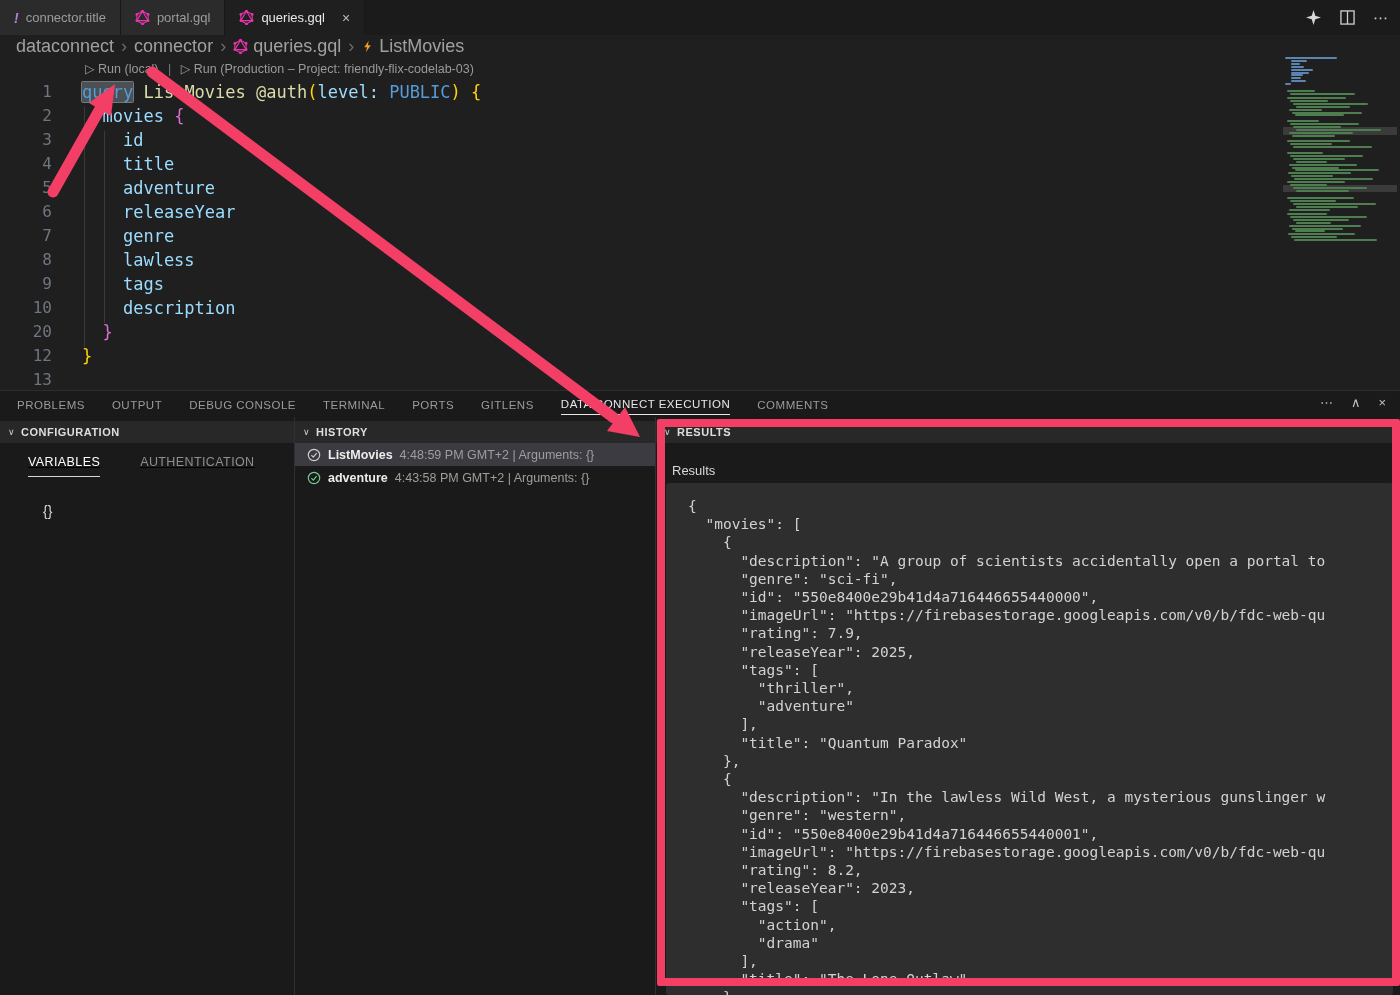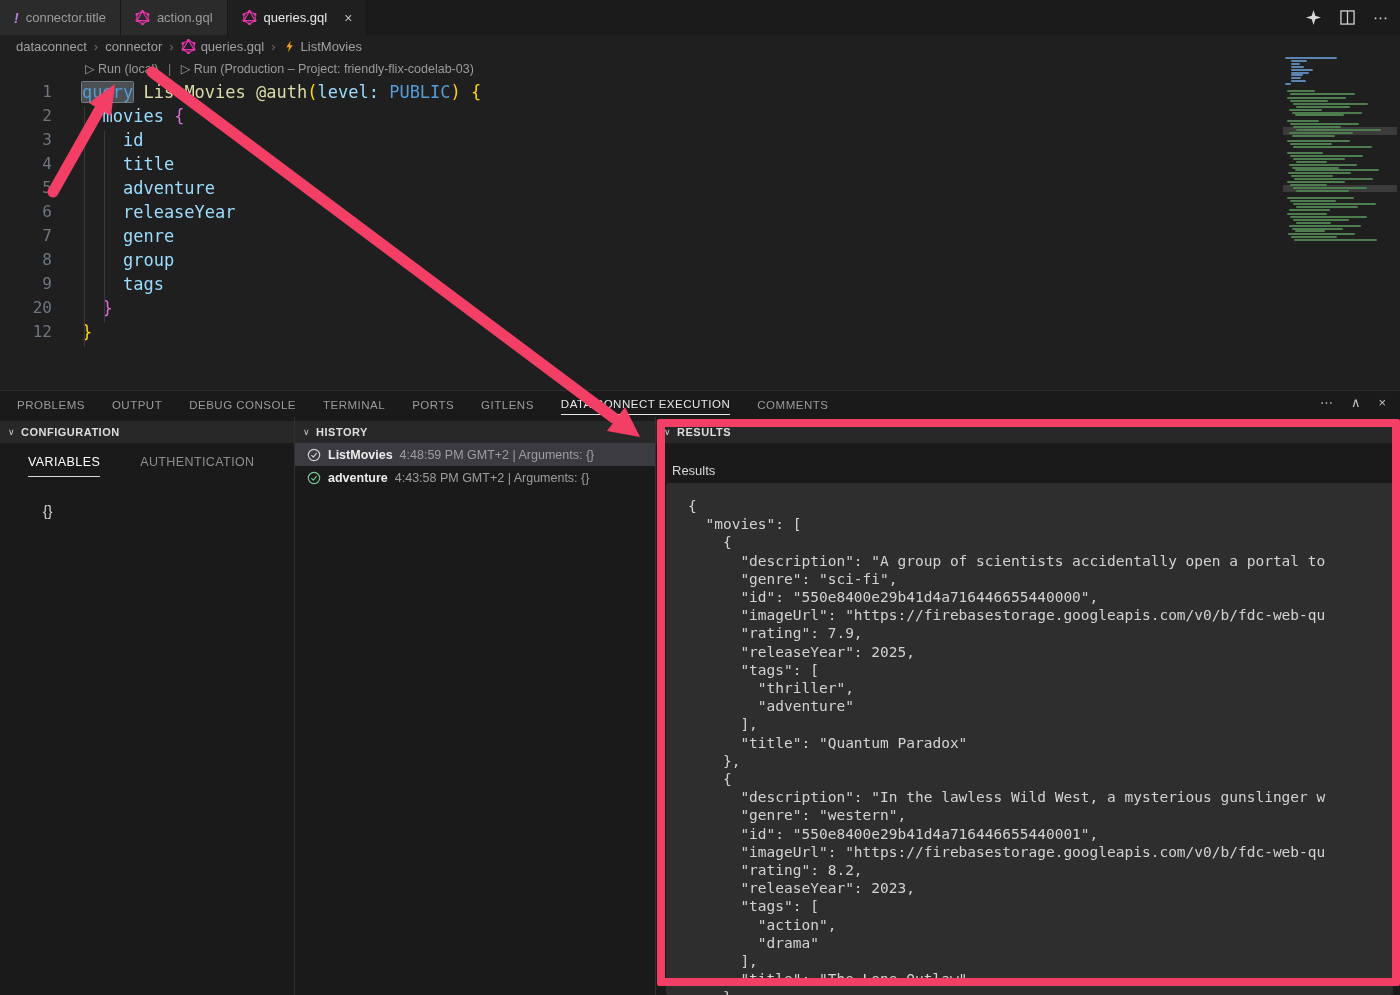--- a/index.html
+++ b/index.html
@@ -14,21 +14,21 @@
     color:#9c9c9c; font-size:13px; border-right:1px solid #171717; cursor:pointer; }
   .tab.active { background:#1f1f1f; color:#e8e8e8; }
   .tab .yaml-ic { color:#b180d7; font-weight:bold; font-style:italic; font-size:14px; }
   .tab .close { margin-left:10px; color:#bdbdbd; font-size:14px; }
   .tab-actions { position:absolute; right:10px; top:0; height:35px; display:flex; align-items:center; gap:16px; color:#cfcfcf; }
   .tab-actions .ic { width:18px; height:18px; display:flex; align-items:center; justify-content:center; cursor:pointer; }
   .dots { color:#cfcfcf; font-size:15px; letter-spacing:1px; }
 
   
   .breadcrumb { position:absolute; top:35px; left:0; right:0; height:22px; background:#1f1f1f;
-    display:flex; align-items:center; padding-left:16px; font-size:13px; color:#a0a0a0; }
+    display:flex; align-items:center; padding-left:16px; font-size:18px; color:#a0a0a0; }
   .breadcrumb .sep { margin:0 7px; color:#6d6d6d; }
   .breadcrumb .crumb { display:flex; align-items:center; gap:5px; cursor:pointer; }
 
   
   .editor { position:absolute; top:57px; left:0; right:0; height:333px; background:#1f1f1f; overflow:hidden; }
   .codelens { margin:4px 0 0 85px; font-size:12.5px; color:#9a9a9a; cursor:pointer; }
   .codelens .sepbar { margin:0 6px; color:#7a7a7a; }
   .code-area { position:relative; margin-top:4px; }
   .cline { display:flex; height:24px; line-height:24px; font-family:"DejaVu Sans Mono", monospace; font-size:17px; }
   .gut { width:82px; flex:0 0 82px; text-align:right; padding-right:30px; color:#6e7681; font-size:16px; }
@@ -57,21 +57,21 @@
 
   .columns { position:absolute; top:26px; left:0; right:0; bottom:0; display:flex; }
   .col { position:relative; }
   .col-config { width:295px; border-right:1px solid #303030; }
   .col-history { width:361px; border-right:1px solid #303030; }
   .col-results { flex:1; overflow:hidden; }
   .sec-head { margin-top:4px; height:22px; background:#282828; display:flex; align-items:center;
     padding-left:8px; gap:6px; color:#dedede; font-size:11px; font-weight:bold; letter-spacing:.5px; cursor:pointer; }
   .sec-head .chev { font-size:9px; font-weight:normal; color:#cfcfcf; }
 
-  .cfg-tabs { display:flex; gap:40px; margin:12px 0 8px 28px; }
+  .cfg-tabs { display:flex; gap:40px; margin:12px 0 8px 28px;text-decoration:underline; }
   .cfg-tab { font-size:12.5px; letter-spacing:.4px; color:#8f8f8f; padding-bottom:7px; cursor:pointer; }
   .cfg-tab.active { color:#ffffff; border-bottom:1.5px solid #d7d7d7; }
   .cfg-value { margin:26px 0 0 43px; color:#d4d4d4; font-size:14px; }
 
   .hist-row { display:flex; align-items:center; height:23px; padding-left:12px; gap:7px; font-size:12.5px; cursor:pointer; }
   .hist-row.selected { background:#3b3b41; }
   .hist-name { color:#ececec; font-weight:bold; }
   .hist-meta { color:#9e9e9e; }
 
   .results-label { margin:20px 0 0 16px; color:#d8d8d8; font-size:13px; }
@@ -104,21 +104,21 @@
   </g>
   <g fill="#e535ab">
     <circle cx="8" cy="1.2" r="1.5"></circle>
               <circle cx="14" cy="4.7" r="1.5"></circle>
               <circle cx="14" cy="11.3" r="1.5"></circle>
     <circle cx="8" cy="14.8" r="1.5"></circle>
               <circle cx="2" cy="11.3" r="1.5"></circle>
               <circle cx="2" cy="4.7" r="1.5"></circle>
   </g>
           </svg>
-          <span>action.gql</span>
+          <span>portal.gql</span>
         </div>
         <div class="tab active">
           <svg width="15" height="15" viewBox="0 0 16 16">
   <g stroke="#e535ab" stroke-width="1.2" fill="none">
     <polygon points="8,1.2 14,4.7 14,11.3 8,14.8 2,11.3 2,4.7"></polygon>
     <path d="M2 11.3 L8 1.2 L14 11.3 Z"></path>
     <line x1="2" y1="11.3" x2="14" y2="11.3"></line>
   </g>
   <g fill="#e535ab">
     <circle cx="8" cy="1.2" r="1.5"></circle>
@@ -217,33 +217,41 @@
         <div class="cline">
           <div class="gut">6</div>
           <div class="ctext"><span class="tk-fld">    releaseYear</span></div>
         </div>
         <div class="cline">
           <div class="gut">7</div>
           <div class="ctext"><span class="tk-fld">    genre</span></div>
         </div>
         <div class="cline">
           <div class="gut">8</div>
-          <div class="ctext"><span class="tk-fld">    group</span></div>
+          <div class="ctext"><span class="tk-fld">    lawless</span></div>
         </div>
         <div class="cline">
           <div class="gut">9</div>
           <div class="ctext"><span class="tk-fld">    tags</span></div>
         </div>
         <div class="cline">
+          <div class="gut">10</div>
+          <div class="ctext"><span class="tk-fld">    description</span></div>
+        </div>
+        <div class="cline">
           <div class="gut">20</div>
           <div class="ctext"><span class="tk-b2">  }</span></div>
         </div>
         <div class="cline">
           <div class="gut">12</div>
           <div class="ctext"><span class="tk-b1">}</span></div>
+        </div>
+        <div class="cline">
+          <div class="gut">13</div>
+          <div class="ctext"></div>
         </div>
       </div>
   </div>
 
   <div class="minimap" id="minimap">
       <div class="mm-band" style="top: 70px; height: 8px;"></div>
       <div class="mm-band" style="top: 128px; height: 7px;"></div>
       <div class="mm-bar" style="top: 0px; left: 2px; width: 52px; background: rgb(91, 132, 177);"></div>
       <div class="mm-bar" style="top: 2.9px; left: 8px; width: 16px; background: rgb(91, 132, 177);"></div>
       <div class="mm-bar" style="top: 5.8px; left: 8px; width: 9px; background: rgb(91, 132, 177);"></div>

